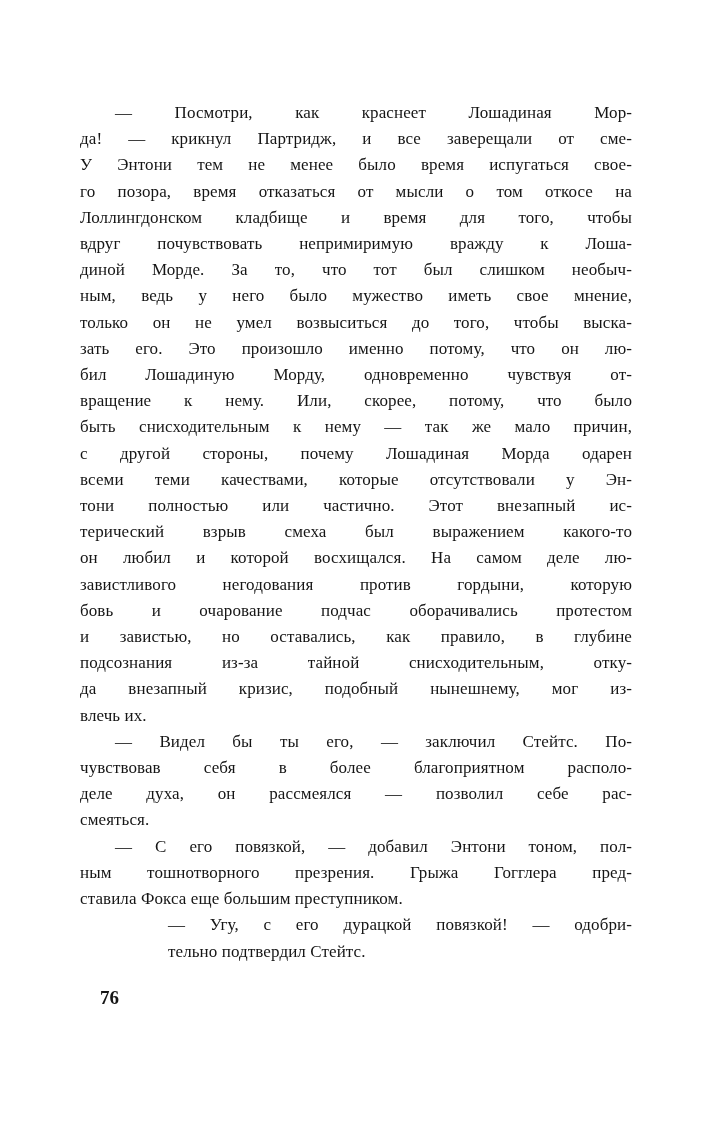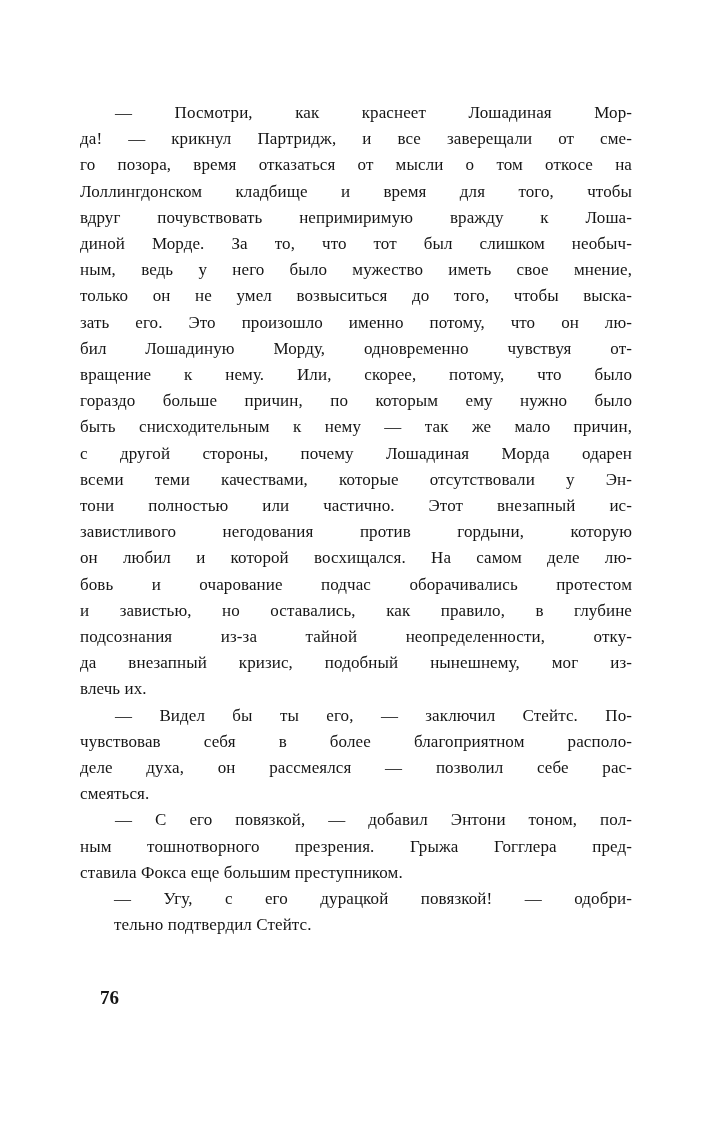--- a/index.html
+++ b/index.html
@@ -15,21 +15,21 @@
     background: #ffffff;
     color: #151515;
   }
   .text-block {
     position: absolute;
     left: 80px;
     top: 100px;
     width: 552px;
   }
   .paragraph { }
-  .paragraph.shifted { margin-left: 34px; font-family: Liberation Serif, serif; }
+  .paragraph.shifted { margin-left: 88px; font-family: Liberation Serif, serif; }
   .line {
     font-size: 17px;
     line-height: 26.2px;
     text-align: justify;
     text-align-last: justify;
     letter-spacing: 0.1px;
   }
   .line.indent { text-indent: 35px; }
   .line.para-end { text-align-last: left; }
   .folio {
@@ -42,39 +42,40 @@
   }
 </style>
 </head>
 <body>
 
 <div class="page" style="background: rgb(255, 255, 255); color: rgb(21, 21, 21);">
   <main class="text-block" id="text-block">
       <div class="paragraph">
         <div class="line indent">— Посмотри, как краснеет Лошадиная Мор-</div>
         <div class="line">да! — крикнул Партридж, и все заверещали от сме-</div>
+        <div class="line">У Энтони тем не менее было время испугаться свое-</div>
         <div class="line">го позора, время отказаться от мысли о том откосе на</div>
         <div class="line">Лоллингдонском кладбище и время для того, чтобы</div>
         <div class="line">вдруг почувствовать непримиримую вражду к Лоша-</div>
         <div class="line">диной Морде. За то, что тот был слишком необыч-</div>
         <div class="line">ным, ведь у него было мужество иметь свое мнение,</div>
         <div class="line">только он не умел возвыситься до того, чтобы выска-</div>
         <div class="line">зать его. Это произошло именно потому, что он лю-</div>
         <div class="line">бил Лошадиную Морду, одновременно чувствуя от-</div>
         <div class="line">вращение к нему. Или, скорее, потому, что было</div>
-        <div class="line">гораздо больше причин, по которым ему нужно было</div>
         <div class="line">быть снисходительным к нему — так же мало причин,</div>
         <div class="line">с другой стороны, почему Лошадиная Морда одарен</div>
         <div class="line">всеми теми качествами, которые отсутствовали у Эн-</div>
         <div class="line">тони полностью или частично. Этот внезапный ис-</div>
+        <div class="line">терический взрыв смеха был выражением какого-то</div>
+        <div class="line">он любил и которой восхищался. На самом деле лю-</div>
         <div class="line">завистливого негодования против гордыни, которую</div>
-        <div class="line">он любил и которой восхищался. На самом деле лю-</div>
         <div class="line">бовь и очарование подчас оборачивались протестом</div>
         <div class="line">и завистью, но оставались, как правило, в глубине</div>
-        <div class="line">подсознания из-за тайной неопределенности, отку-</div>
+        <div class="line">подсознания из-за тайной снисходительным, отку-</div>
         <div class="line">да внезапный кризис, подобный нынешнему, мог из-</div>
         <div class="line para-end">влечь их.</div>
       </div>
       <div class="paragraph">
         <div class="line indent">— Видел бы ты его, — заключил Стейтс. По-</div>
         <div class="line">чувствовав себя в более благоприятном располо-</div>
         <div class="line">деле духа, он рассмеялся — позволил себе рас-</div>
         <div class="line para-end">смеяться.</div>
       </div>
       <div class="paragraph">

